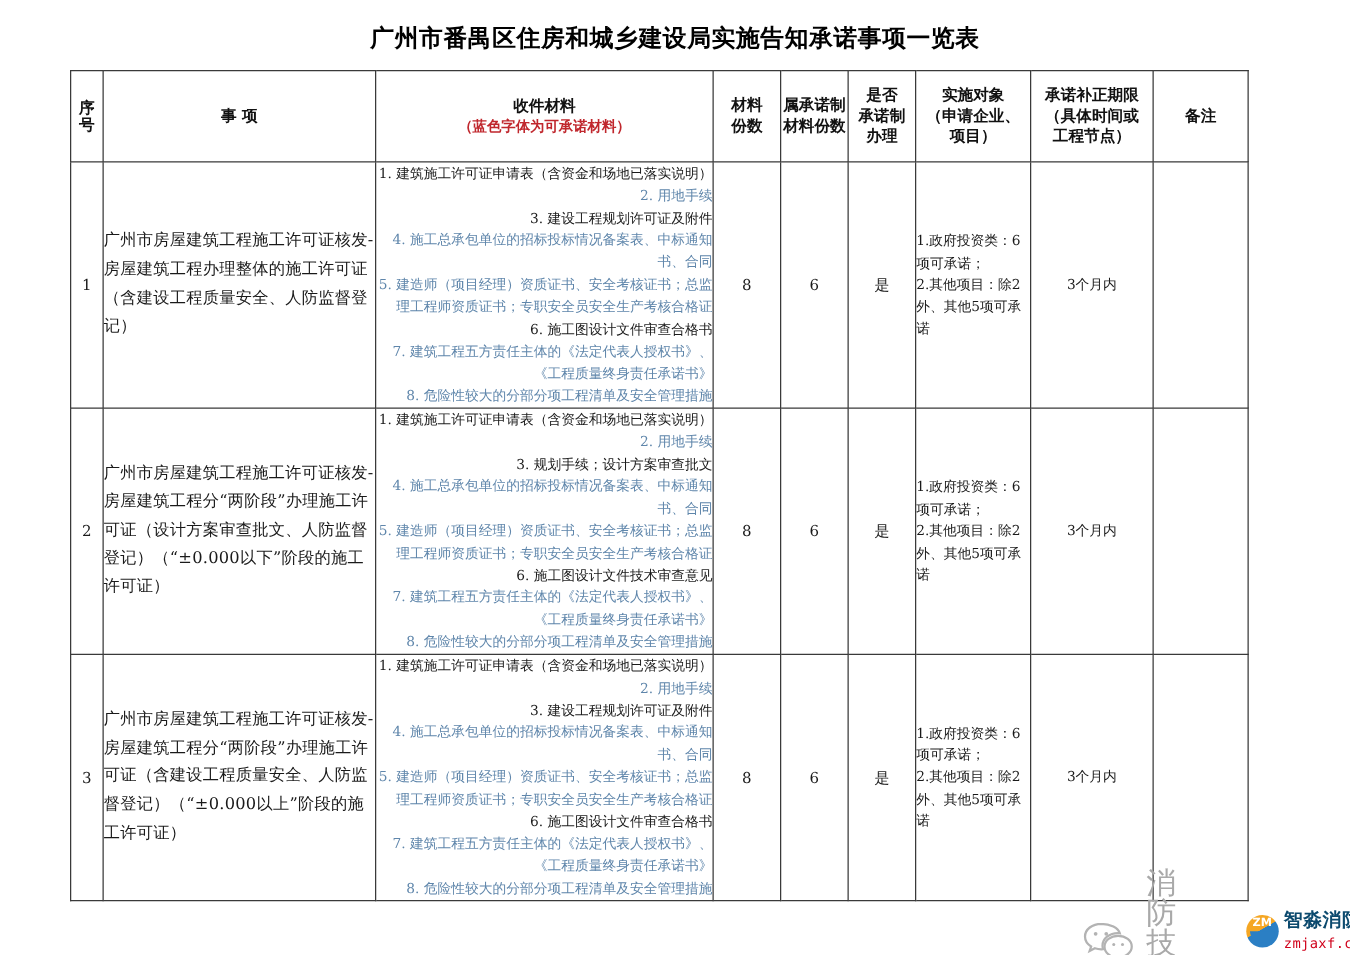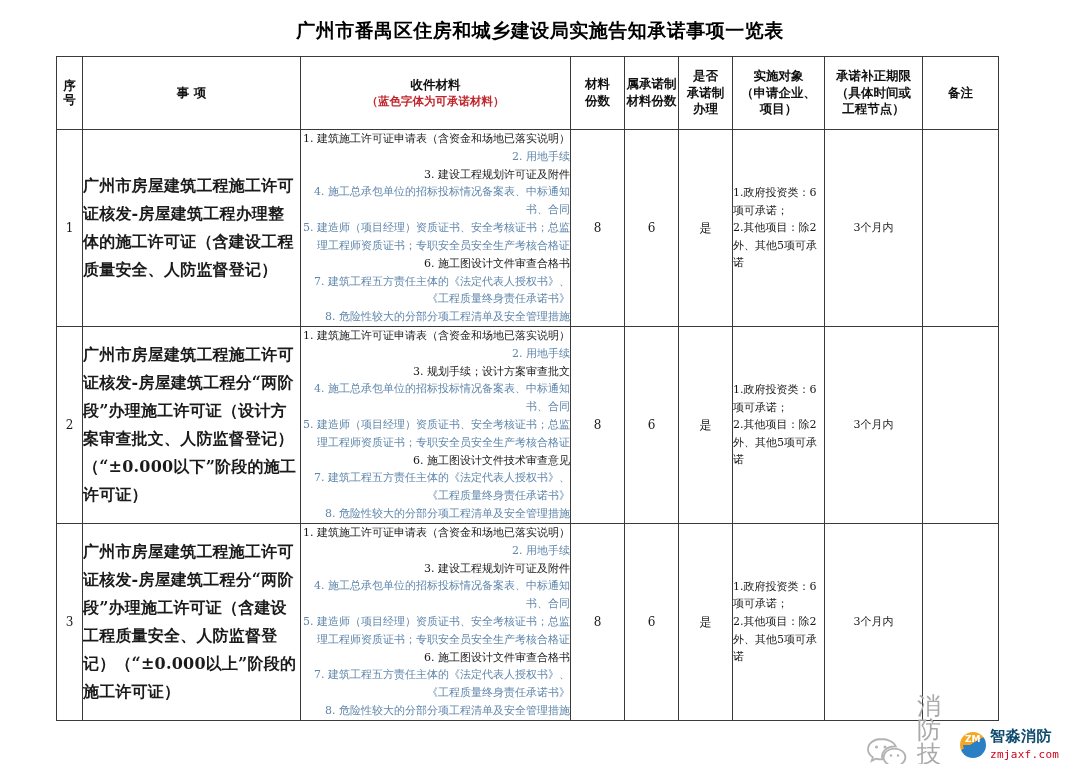--- a/index.html
+++ b/index.html
@@ -97,23 +97,22 @@
   }
   td.seq-cell {
     text-align: center;
     vertical-align: middle;
     font-size: 12px;
   }
   td.item-cell {
     padding: 6px 5px;
     vertical-align: middle;
     line-height: 1.75;
-    font-size: 16px;
+    font-size: 13px;
     letter-spacing: 0.2px;
-    font-weight: bold;
   }
   td.mat-cell {
     padding: 6px 4px 6px 6px;
     vertical-align: middle;
     line-height: 1.62;
     font-size: 11px;
     text-align: right;
   }
   td.num-cell {
     text-align: center;
@@ -179,20 +178,21 @@
     gap: 4px;
   }
   .wm-zm .zm-badge {
     width: 26px;
     height: 26px;
     border-radius: 50%;
     background: linear-gradient(150deg,#f5a623 0%, #f5a623 45%, #2b7fc4 46%, #2b7fc4 100%);
     position: relative;
     flex: none;
     overflow: hidden;
+    margin-left: 37px;
   }
   .wm-zm .zm-badge::after {
     content: "";
     position: absolute;
     left: 3px;
     top: 13px;
     width: 20px;
     height: 9px;
     background: #2b7fc4;
     border-radius: 0 0 10px 10px;

